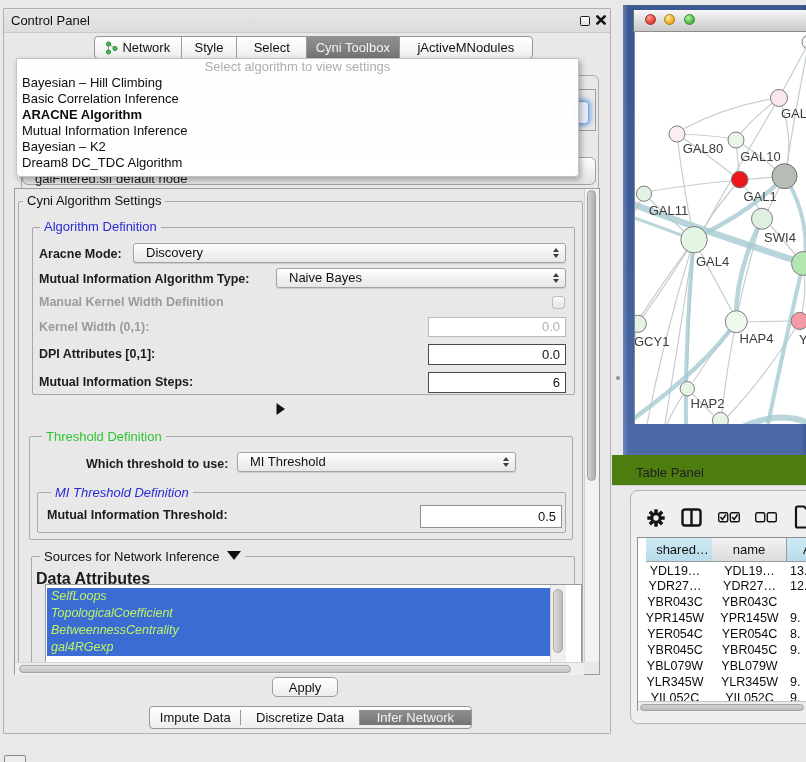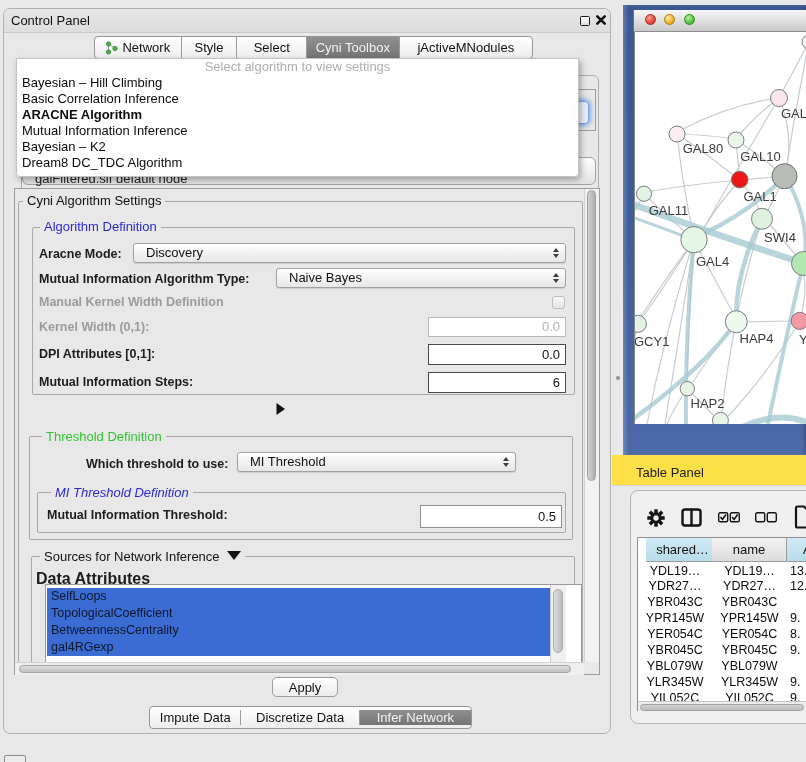--- a/index.html
+++ b/index.html
@@ -1,21 +1,21 @@
 <!DOCTYPE html>
 <html><head>
 <meta charset="utf-8">
 <style>
   html,body{margin:0;padding:0;}
   body{width:806px;height:762px;position:relative;overflow:hidden;background:#e9e9e9;
        font-family:"Liberation Sans","DejaVu Sans",sans-serif;-webkit-font-smoothing:antialiased;}
   .abs{position:absolute;}
   
   #control-panel{left:3px;top:8px;width:608px;height:726px;background:#e8e8e8;
-    border:1px solid #b1b1b1;border-radius:7px;box-sizing:border-box;}
+    border:1px solid #b1b1b1;border-radius:1px;box-sizing:border-box;}
   .cp-titlebar{left:0;top:0;width:100%;height:23px;background:linear-gradient(#e6e6e6,#ddd);
     border-bottom:1px solid #c9c9c9;border-radius:6px 6px 0 0;}
   .cp-title{left:7px;top:4px;font-size:13px;color:#111;}
   .cp-float{left:576px;top:7px;width:8px;height:8px;border:1.4px solid #1d1d1d;border-radius:1.5px;background:linear-gradient(#fff,#ddd);}
   .cp-close{left:591px;top:5px;width:12px;height:12px;}
   
   .seg{display:flex;height:23px;border:1px solid #979797;border-radius:4px;
     background:linear-gradient(#fff,#ededed);box-sizing:border-box;overflow:hidden;}
   .seg .tab{display:flex;align-items:center;justify-content:center;font-size:13px;color:#111;
     border-right:1px solid #9a9a9a;box-sizing:border-box;gap:4px;}
@@ -67,22 +67,22 @@
   
   .tfield{position:absolute;background:#fff;box-sizing:border-box;font-size:13px;
     text-align:right;padding-right:5px;color:#111;}
   .tfield.dark{border:1px solid #4a4a4a;}
   .tfield.mid{border:1px solid #8f8f8f;}
   .tfield.dis{border:1px solid #b9b9b9;color:#b2b2b2;}
   .checkbox{position:absolute;width:13px;height:13px;border:1px solid #bdbdbd;border-radius:3px;
     background:linear-gradient(#fbfbfb,#e4e4e4);box-sizing:border-box;}
   
   #attr-list{left:30px;top:395px;width:537px;height:90px;border:1px solid #9a9a9a;background:#fff;box-sizing:border-box;}
-  .attr-row{position:absolute;left:1px;width:503px;height:17px;background:#3a6cd4;color:#0f172a;
-    font-size:12.5px;line-height:17px;padding-left:4px;box-sizing:border-box;}
+  .attr-row{position:absolute;left:1px;width:503px;height:17px;background:#3a6cd4;color:#bef264;
+    font-size:12.5px;line-height:17px;padding-left:4px;box-sizing:border-box;font-style:italic;}
   #attr-sb{position:absolute;left:504px;top:0;width:16px;height:88px;background:#f0f0f0;border-left:1px solid #c9c9c9;box-sizing:border-box;}
   #attr-sb .thumb{position:absolute;left:2px;top:4px;width:10px;height:64px;border-radius:5px;
     background:linear-gradient(90deg,#dcdcdc,#bcbcbc);border:1px solid #ababab;box-sizing:border-box;}
   
   #apply-btn{left:268px;top:668px;width:66px;height:20px;border:1px solid #9e9e9e;border-radius:5px;
     background:linear-gradient(#ffffff,#ececec);font-size:13px;color:#111;text-align:center;
     line-height:19px;box-sizing:border-box;z-index:7;}
 </style>
 <style>
   
@@ -93,21 +93,21 @@
     background:linear-gradient(#f7f7f7,#c9c9c9);border-bottom:1px solid #8e8e8e;
     border-left:1px solid #6f6f6f;box-sizing:border-box;}
   .light{position:absolute;top:4px;width:11px;height:11px;border-radius:50%;box-sizing:border-box;}
   .light.red{left:11px;background:radial-gradient(circle at 35% 30%,#ff9d94,#e4463a 60%,#c22f25);border:1px solid #a8291f;}
   .light.yellow{left:30px;background:radial-gradient(circle at 35% 30%,#ffe9a8,#f3ae27 60%,#d79415);border:1px solid #a97d16;}
   .light.green{left:49.5px;background:radial-gradient(circle at 35% 30%,#b6f0a8,#55bf45 60%,#3da32f);border:1px solid #338a26;}
   #nw-canvas{left:634px;top:32px;width:172px;height:392px;background:#fff;
     border-left:1px solid #888;box-sizing:border-box;overflow:hidden;}
   
   #tp-bg{left:612px;top:455px;width:194px;height:307px;background:#e9e9e9;}
-  #tp-titlebar{left:612px;top:455px;width:194px;height:31px;background:#fde047;border-bottom:1px solid #d4d4d4;box-sizing:border-box;}
+  #tp-titlebar{left:612px;top:455px;width:194px;height:31px;background:#4d7c0f;border-bottom:1px solid #d4d4d4;box-sizing:border-box;}
   #tp-title{left:24px;top:10px;font-size:13px;color:#222;}
   #tp-container{left:630px;top:490px;width:220px;height:234px;background:#efefef;
     border:1px solid #b5b5b5;border-radius:8px;box-sizing:border-box;}
   #tp-table{left:637px;top:537px;width:200px;height:174px;background:#fff;
     border-top:1px solid #8f8f8f;border-left:1px solid #8f8f8f;box-sizing:border-box;overflow:hidden;}
   .th-row{position:absolute;left:0;top:0;height:24px;width:100%;}
   .th{position:absolute;top:0;height:24px;border-right:1px solid #9b9b9b;border-bottom:1px solid #9b9b9b;
     box-sizing:border-box;font-size:13px;color:#111;text-align:center;line-height:23px;}
   .th.blue{background:linear-gradient(#cfeaf4,#b8dcea);}
   .th.gray{background:linear-gradient(#f2f2f2,#dcdcdc);}

